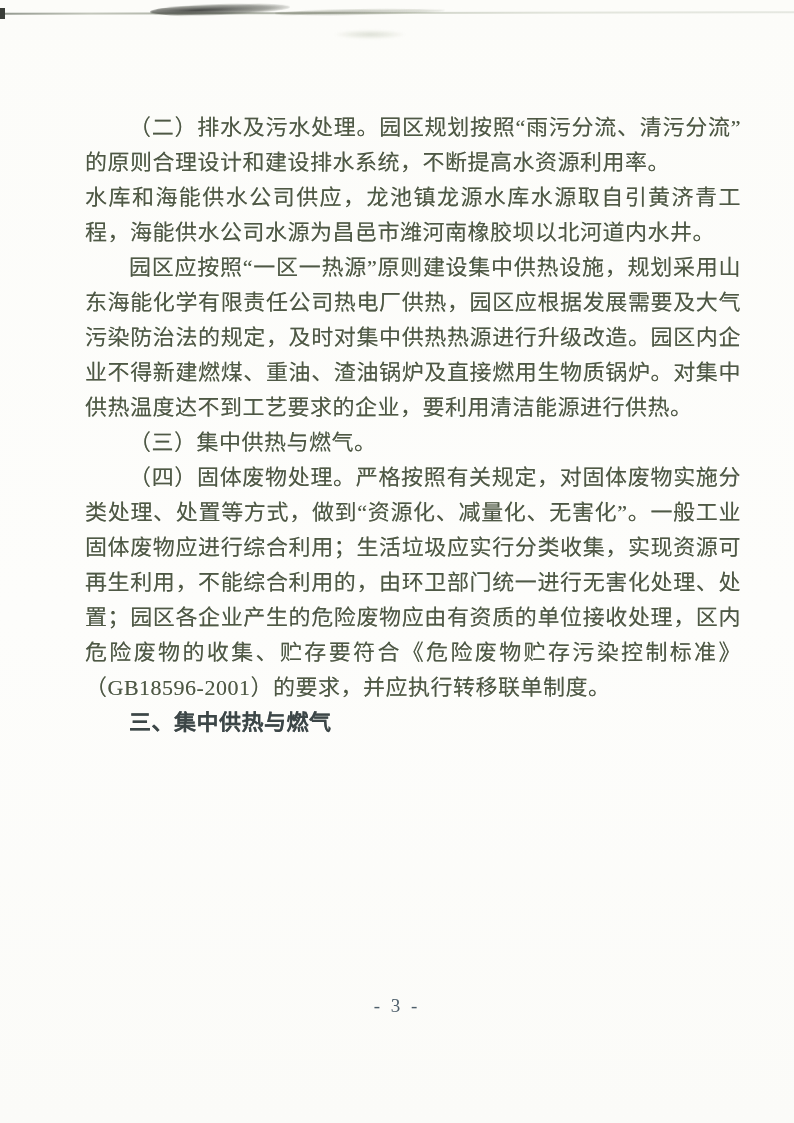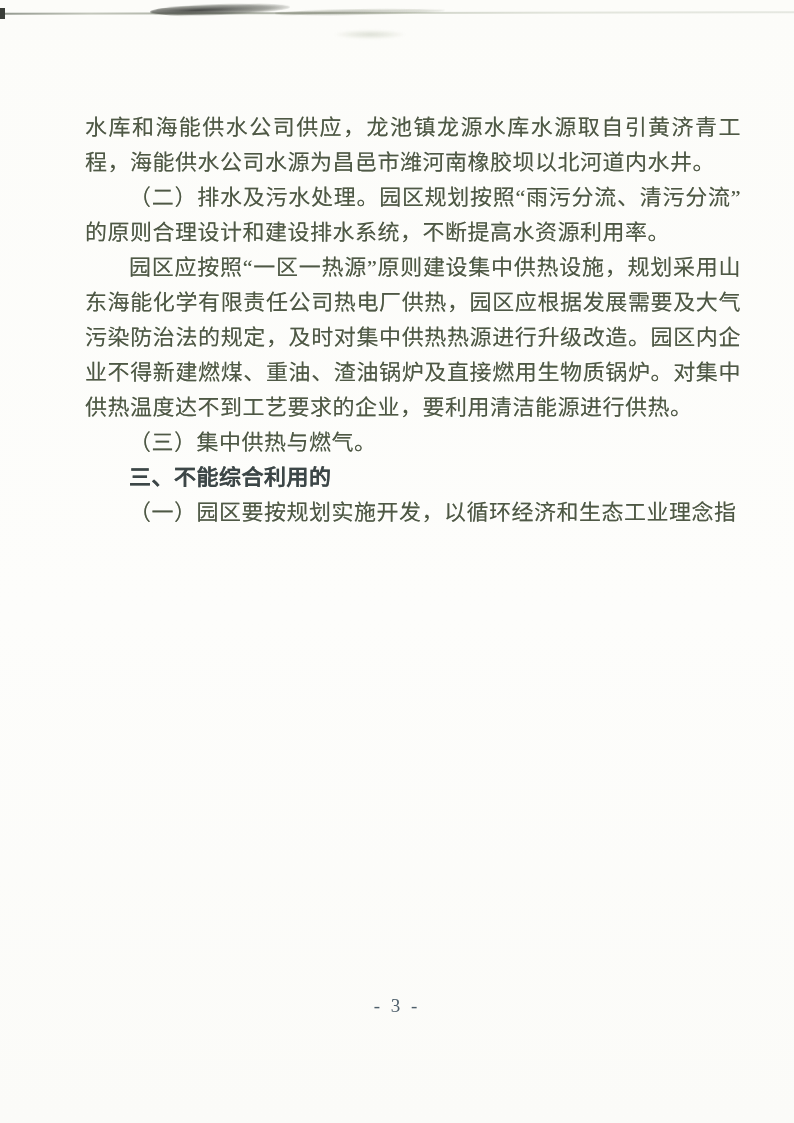--- a/index.html
+++ b/index.html
@@ -127,23 +127,23 @@
 
 <div class="page">
 
   <div class="scan-line"></div>
   <div class="scan-smudge"></div>
   <div class="scan-smudge-tail"></div>
   <div class="scan-underblob"></div>
   <div class="scan-edge-mark"></div>
 
   <div class="doc-body">
+    <p class="para">（二）排水及污水处理。园区规划按照“雨污分流、清污分流”的原则合理设计和建设排水系统，不断提高水资源利用率。</p>
     <p class="para continuation">水库和海能供水公司供应，龙池镇龙源水库水源取自引黄济青工程，海能供水公司水源为昌邑市潍河南橡胶坝以北河道内水井。</p>
-    <p class="para">（二）排水及污水处理。园区规划按照“雨污分流、清污分流”的原则合理设计和建设排水系统，不断提高水资源利用率。</p>
     <p class="para">园区应按照“一区一热源”原则建设集中供热设施，规划采用山东海能化学有限责任公司热电厂供热，园区应根据发展需要及大气污染防治法的规定，及时对集中供热热源进行升级改造。园区内企业不得新建燃煤、重油、渣油锅炉及直接燃用生物质锅炉。对集中供热温度达不到工艺要求的企业，要利用清洁能源进行供热。</p>
     <p class="para">（三）集中供热与燃气。</p>
-    <p class="heading">三、不能综合利用的</p>
-    <p class="para">（一）园区要按规划实施开发，以循环经济和生态工业理念指</p>
+    <p class="para">（四）固体废物处理。严格按照有关规定，对固体废物实施分类处理、处置等方式，做到“资源化、减量化、无害化”。一般工业固体废物应进行综合利用；生活垃圾应实行分类收集，实现资源可再生利用，不能综合利用的，由环卫部门统一进行无害化处理、处置；园区各企业产生的危险废物应由有资质的单位接收处理，区内危险废物的收集、贮存要符合《危险废物贮存污染控制标准》（GB18596-2001）的要求，并应执行转移联单制度。</p>
+    <p class="heading">三、集中供热与燃气</p>
   </div>
 
   <div class="page-number">- 3 -</div>
 
 </div>
 
 </body></html>

